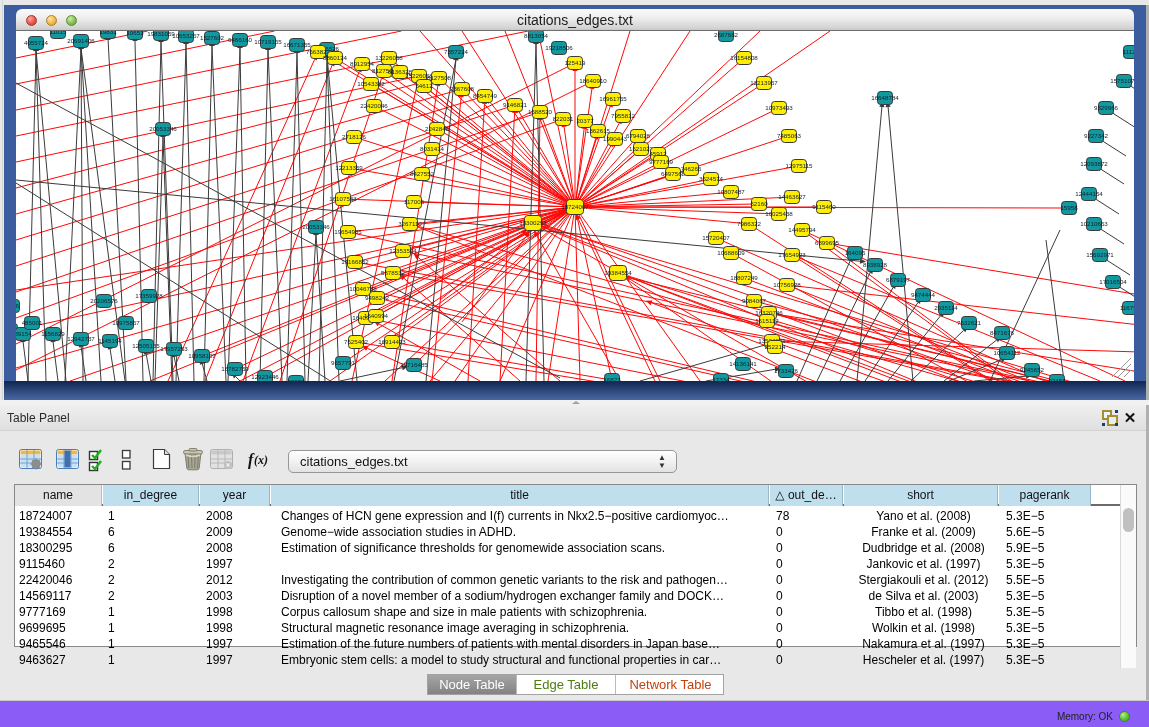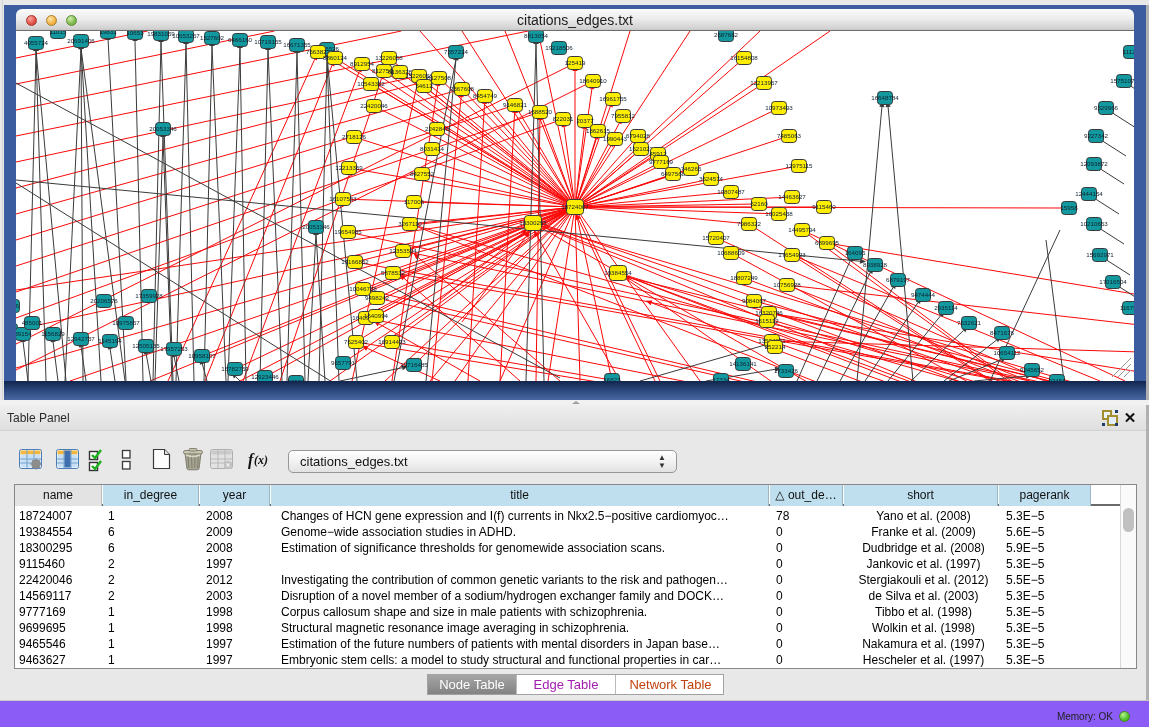--- a/index.html
+++ b/index.html
@@ -25,34 +25,34 @@
 #fl{left:1102px;top:410px;width:17px;height:17px}
 #fl .sq1{position:absolute;left:0;top:0;width:10px;height:10px;border:2px solid #a38f2d;background:#eef4fb}
 #fl .sq2{position:absolute;left:5px;top:5px;width:11px;height:11px;border:2px solid #a38f2d;background:#e4eefa}
 #fl .d{position:absolute;width:3px;height:3px;background:#1c3d6e}
 #closex{left:1122px;top:409px;width:16px;height:17px;font-size:15px;font-weight:bold;color:#111;text-align:center}
 
 #dd{left:288px;top:450px;width:389px;height:23px;border:1px solid #979797;border-radius:5px;
  background:linear-gradient(180deg,#ffffff,#efefef 60%,#e2e2e2);font-size:13px;color:#111;line-height:21px;padding-left:11px}
 #dd .ar{position:absolute;right:10px;top:3px;font-size:8px;color:#333;line-height:8px}
 
-#tbl{left:14px;top:484px;width:1123px;height:185px;background:#fff;border:1px solid #888}
+#tbl{left:14px;top:484px;width:1123px;height:163px;background:#fff;border:1px solid #888}
 .hcell{position:absolute;top:0;height:21px;background:#bfdfef;border-right:1px solid #9db6c6;
  font-size:12px;color:#111;text-align:center;line-height:21px}
 #thead{position:absolute;left:0;top:0;width:1105px;height:21px;background:#fff;border-bottom:2px solid #6a6a6a}
 .trow{position:absolute;left:0;width:1105px;height:16px;font-size:12px;color:#000}
 .trow span{position:absolute;top:1px;white-space:nowrap}
 .trow .ctr{text-align:center}
 #vsb{position:absolute;left:1105px;top:0;width:16px;height:183px;background:#fafafa;border-left:1px solid #d8d8d8}
 #vsb .th{position:absolute;left:2px;top:23px;width:11px;height:24px;background:#c0c0c0;border-radius:6px}
 
 #tabs{left:427px;top:674px;width:297px;height:21px;border:1px solid #a2a2a2;border-radius:0;background:#fff;overflow:hidden;font-size:13px}
 #tabs div{position:absolute;top:0;height:21px;line-height:20px;text-align:center}
 #seg1{left:0;width:88px;background:linear-gradient(180deg,#a5a5a5,#7f7f7f);color:#fff}
-#seg2{left:88px;width:99px;color:#a21caf;border-left:1px solid #bbb}
+#seg2{left:88px;width:99px;color:#4d7c0f;border-left:1px solid #bbb}
 #seg3{left:187px;width:110px;color:#c2410c;border-left:1px solid #bbb}
 
 #status{left:0;top:700px;width:1149px;height:27px;background:#8b5cf6;border-top:1px solid #c9c9c9}
 #status .m{position:absolute;right:36px;top:10px;font-size:10px;color:#222}
 #gdot{position:absolute;right:19px;top:10px;width:11px;height:11px;border-radius:50%;
  background:radial-gradient(circle at 35% 30%,#b6f08e,#58c632 55%,#3d9e1d);border:1px solid #41881f}
 #lline{left:2px;top:0;width:1px;height:400px;background:#d4d4d4}
 </style></head><body>
 <div class="abs" id="lline"></div>
 <div class="abs" id="frame"></div>

